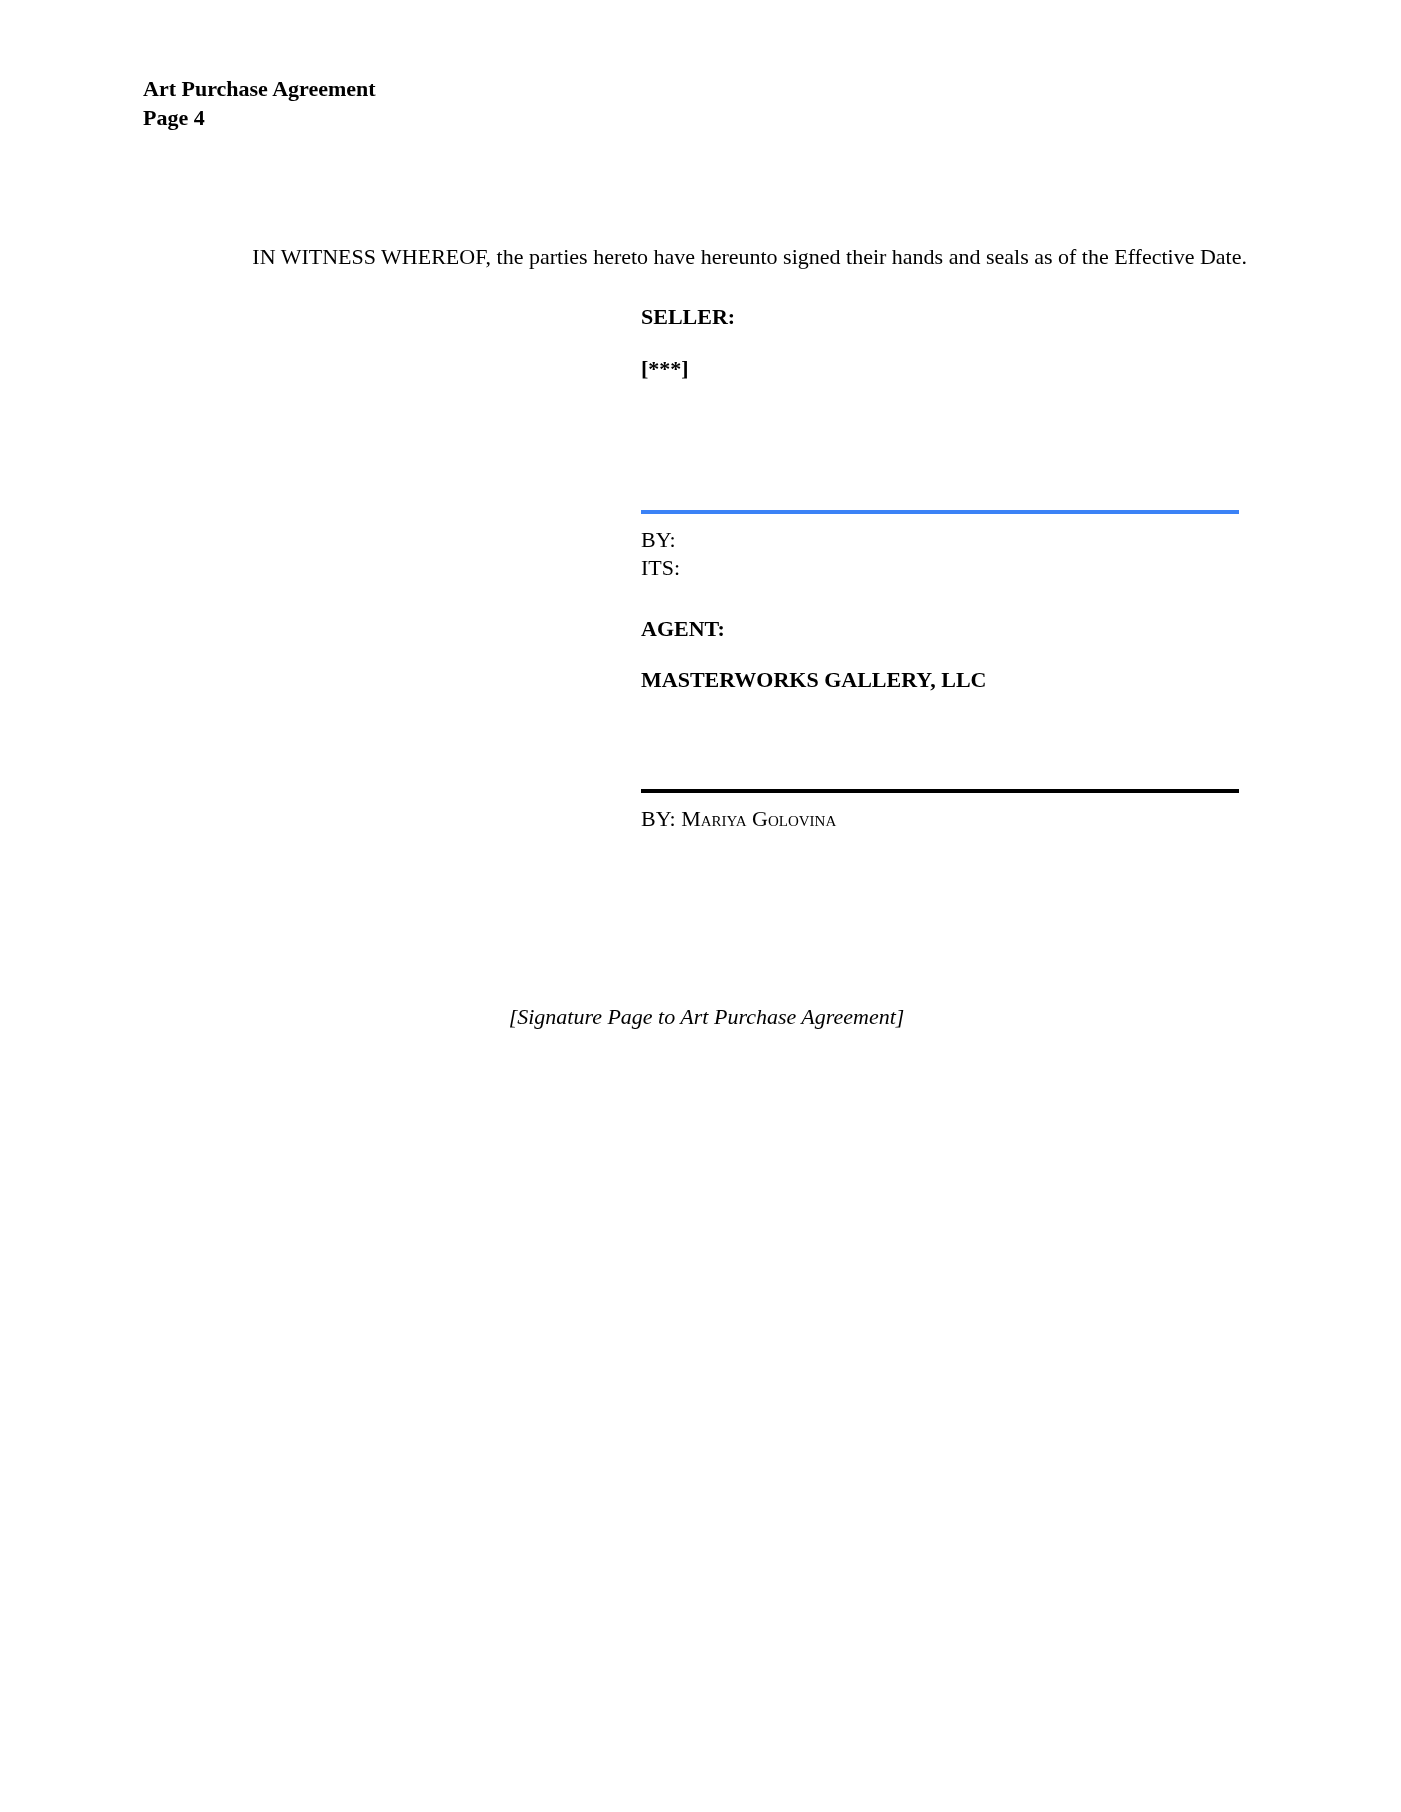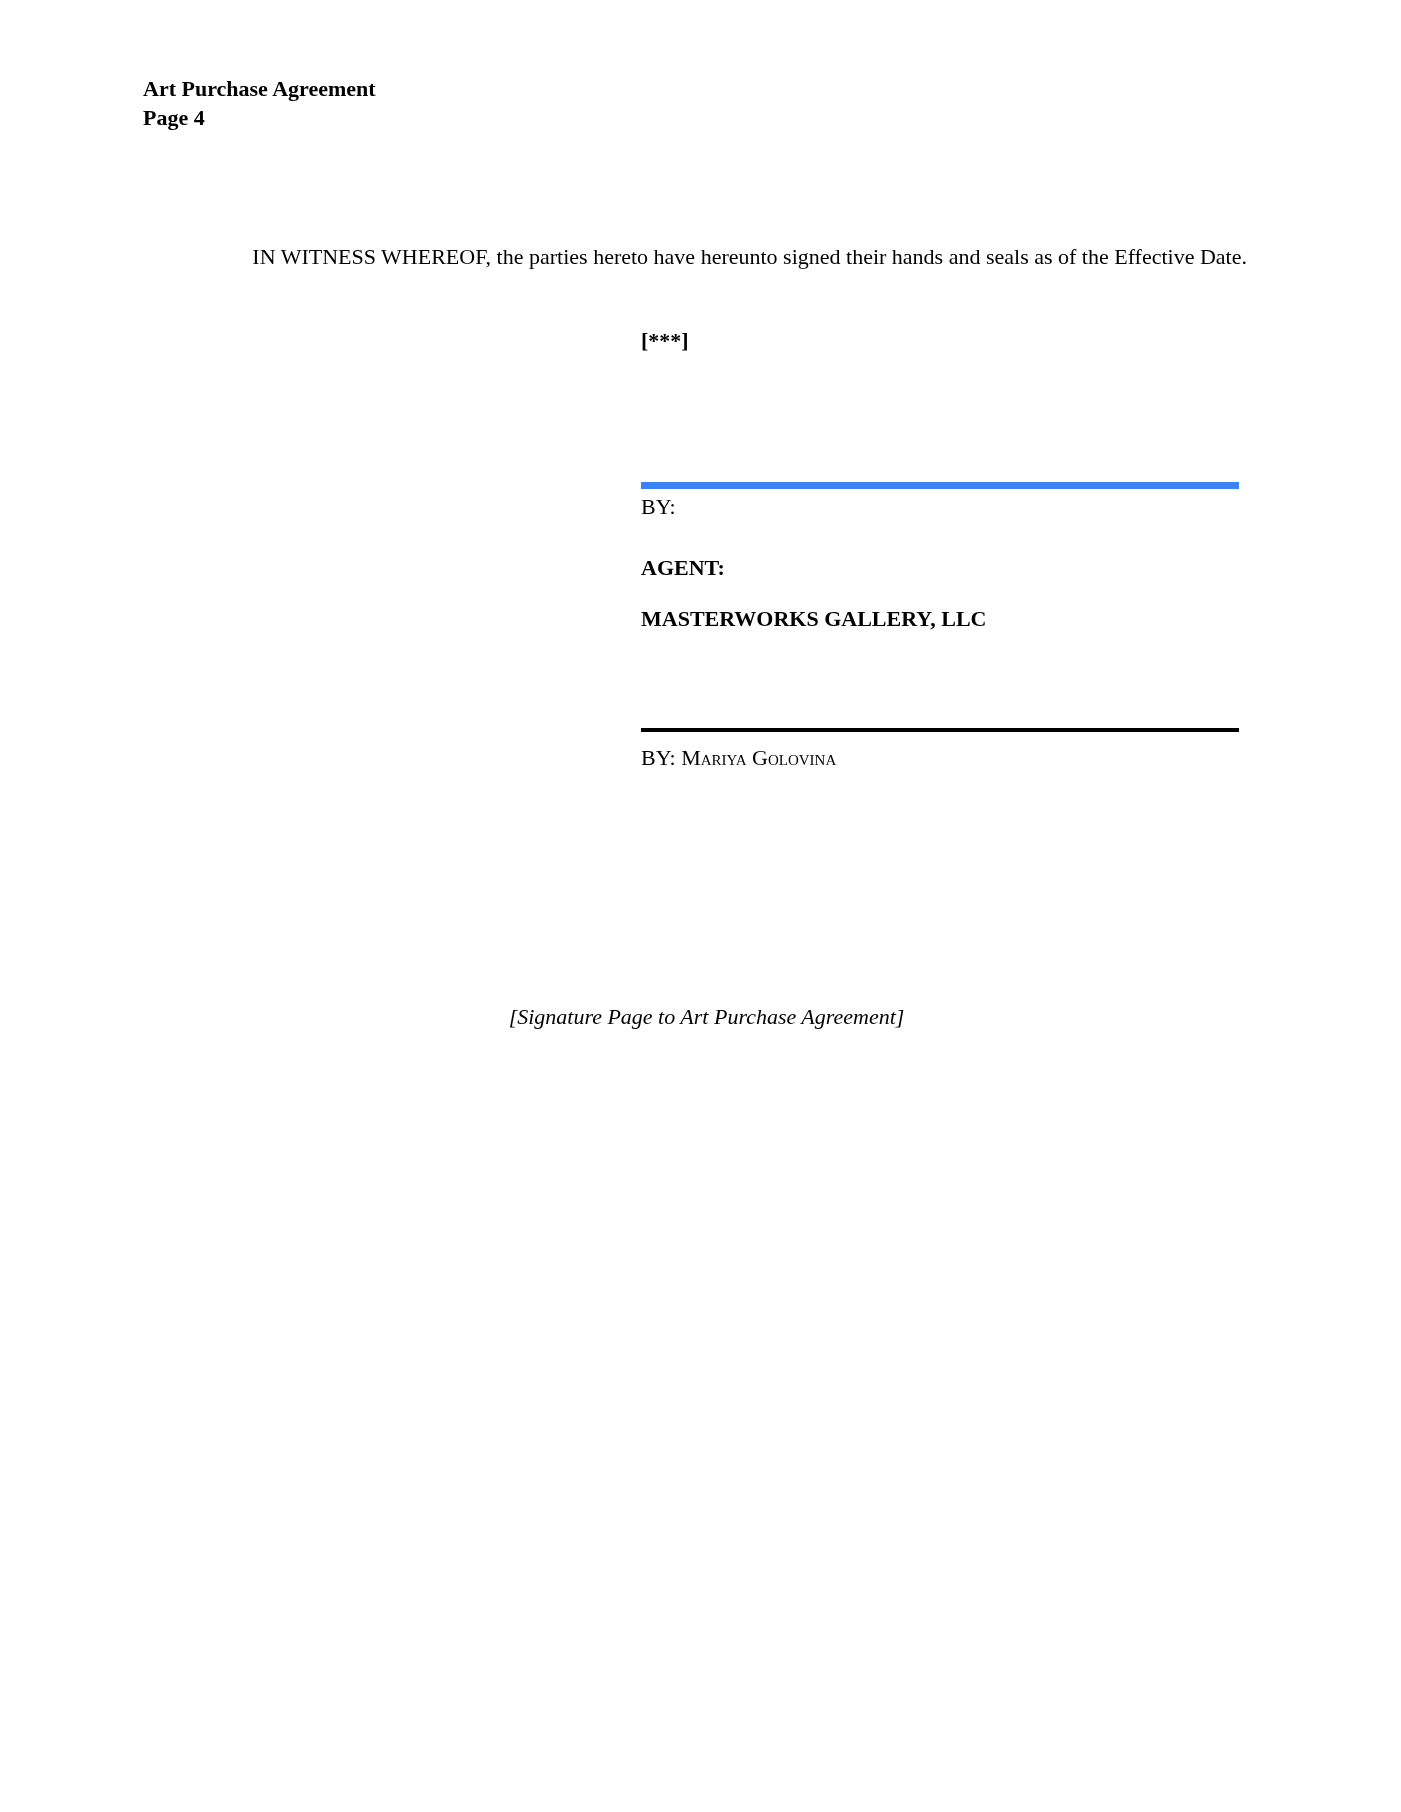--- a/index.html
+++ b/index.html
@@ -41,22 +41,22 @@
     width: 598px;
     line-height: 28px;
   }
   .bold { font-weight: bold; }
   .seller-name {
     margin-top: 24px;
     font-weight: bold;
   }
   .sig-block-1 {
     margin-top: 127px;
-    border-top: 7px solid #3b82f6;
-    padding-top: 4px;
+    border-top: 4px solid #3b82f6;
+    padding-top: 12px;
   }
   .agent-heading {
     margin-top: 33px;
     font-weight: bold;
   }
   .agent-company {
     margin-top: 23px;
     font-weight: bold;
   }
   .sig-block-2 {
@@ -82,25 +82,27 @@
 
   <div class="page-header">
     <div>Art Purchase Agreement</div>
     <div>Page 4</div>
   </div>
 
   <p class="witness-paragraph">IN WITNESS WHEREOF, the parties hereto have hereunto signed their hands and seals as of the Effective Date.</p>
 
   <div class="sig-col">
 
+    <div class="bold">SELLER:</div>
 
     <div class="seller-name">[***]</div>
 
     <div class="sig-block-1">
       <div>BY:</div>
+      <div>ITS:</div>
     </div>
 
     <div class="agent-heading">AGENT:</div>
 
     <div class="agent-company">MASTERWORKS GALLERY, LLC</div>
 
     <div class="sig-block-2">
       <div class="smallcaps">BY: Mariya Golovina</div>
     </div>
 

